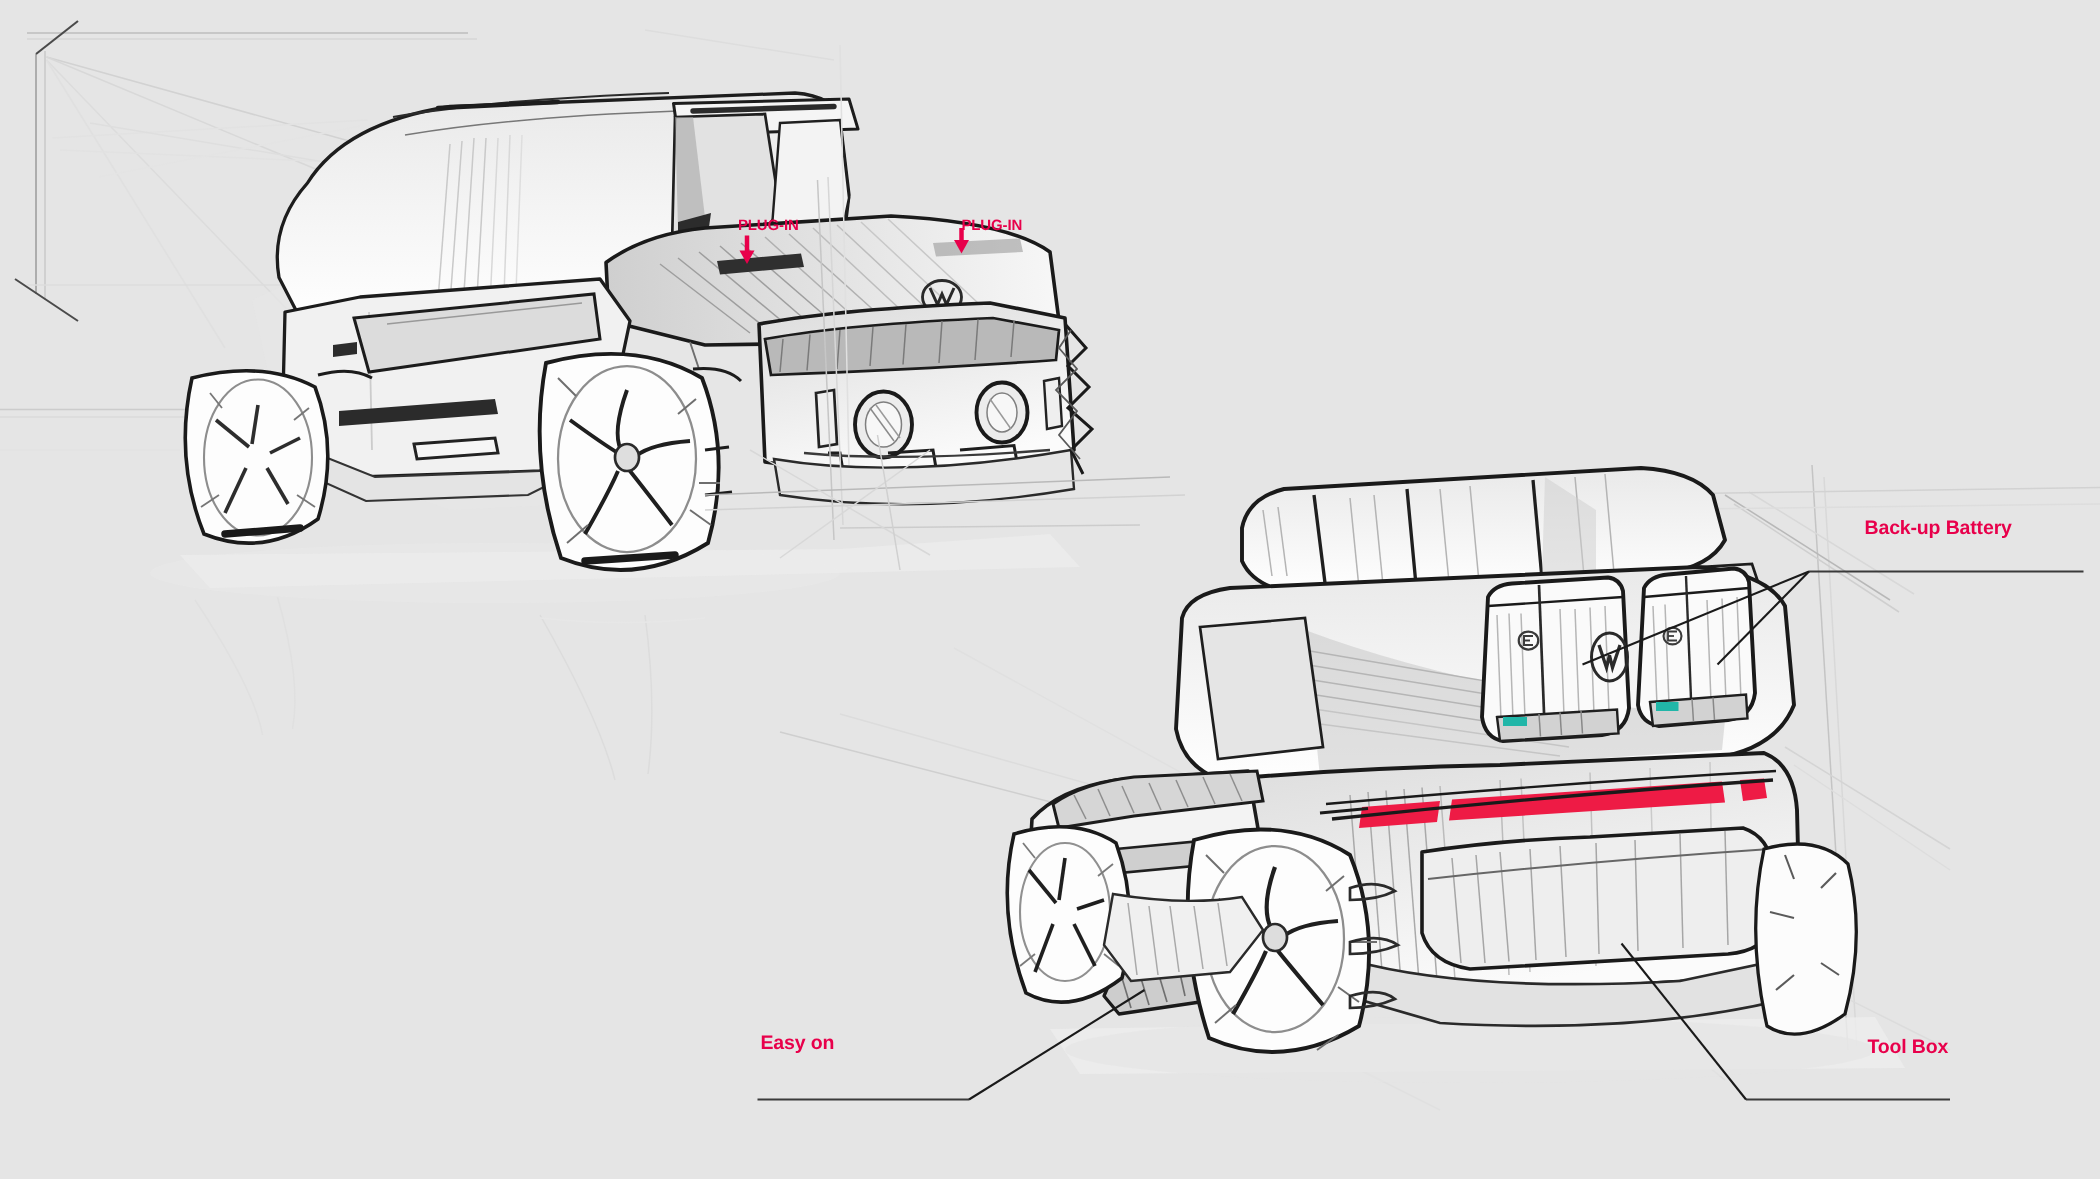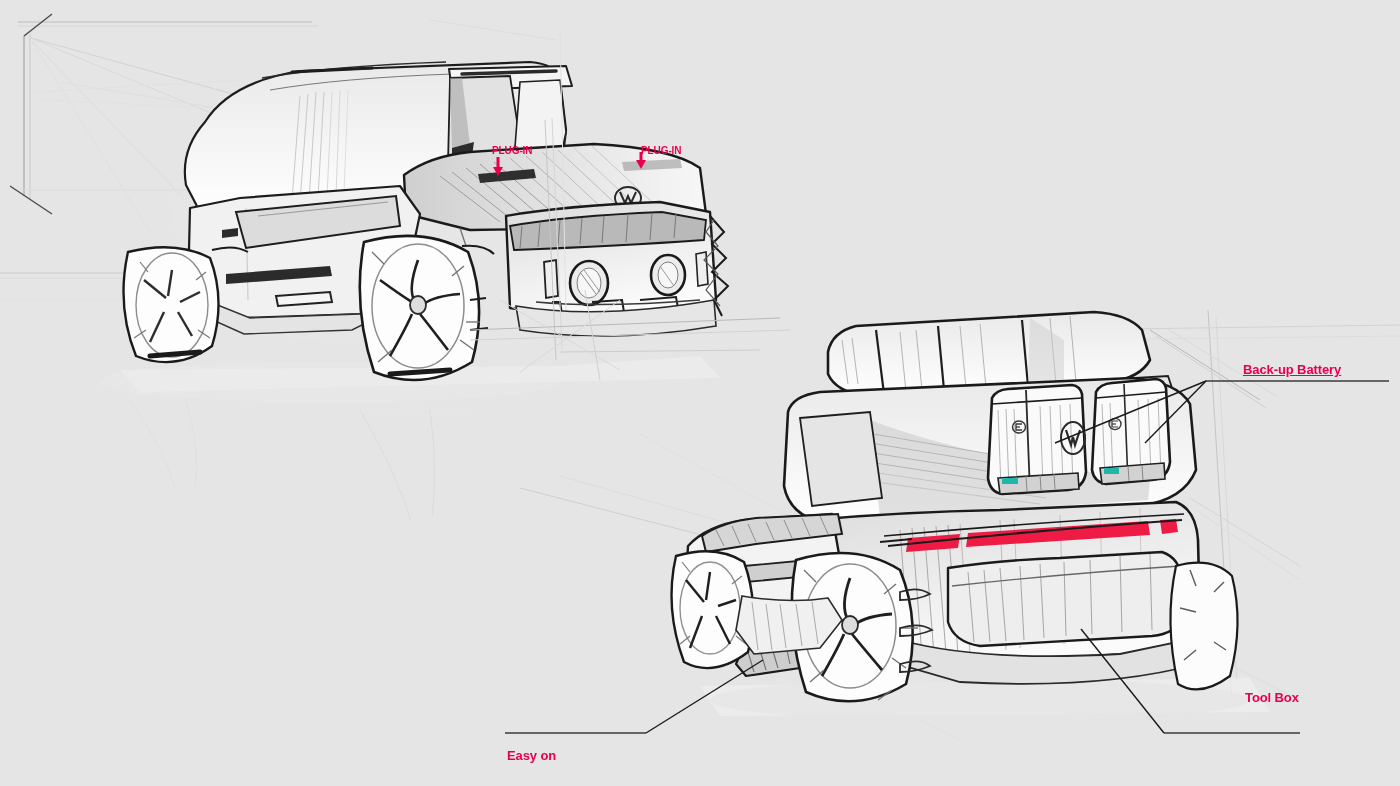--- a/index.html
+++ b/index.html
@@ -568,19 +568,19 @@
         <line x1="641" y1="152" x2="641" y2="164" stroke="#E8004B" stroke-width="3"></line>
         <path d="M636 160 L641 169 L646 160 Z" fill="#E8004B"></path>
       </g>
     </g>
   </svg>
 
   <div class="anno anno-small" style="left:492px; top:145px; color:#E8004B;">PLUG-IN</div>
 
   <div class="anno anno-small" style="left:641px; top:145px; color:#E8004B;">PLUG-IN</div>
 
-  <div class="anno anno-large" style="left:1243px; top:362px; color:#E8004B;text-decoration:underline;">Back-up Battery</div>
-
-  <div class="anno anno-large" style="left:507px; top:748px; color:#E8004B;">Easy on</div>
+  <div class="anno anno-large" style="left:1243px; top:344px; color:#E8004B;">Back-up Battery</div>
+
+  <div class="anno anno-large" style="left:507px; top:687px; color:#E8004B;">Easy on</div>
 
   <div class="anno anno-large" style="left:1245px; top:690px; color:#E8004B;">Tool Box</div>
 
 </div>
 
 </body></html>

